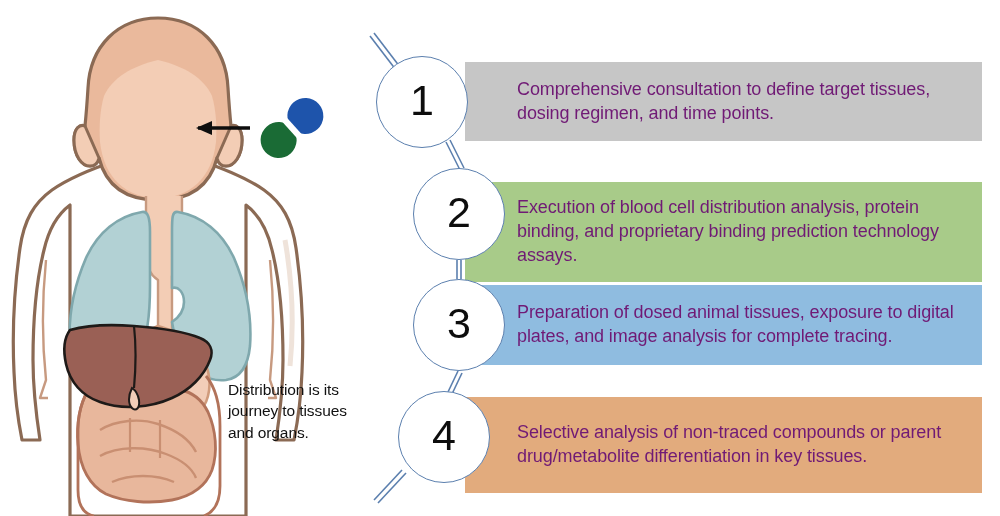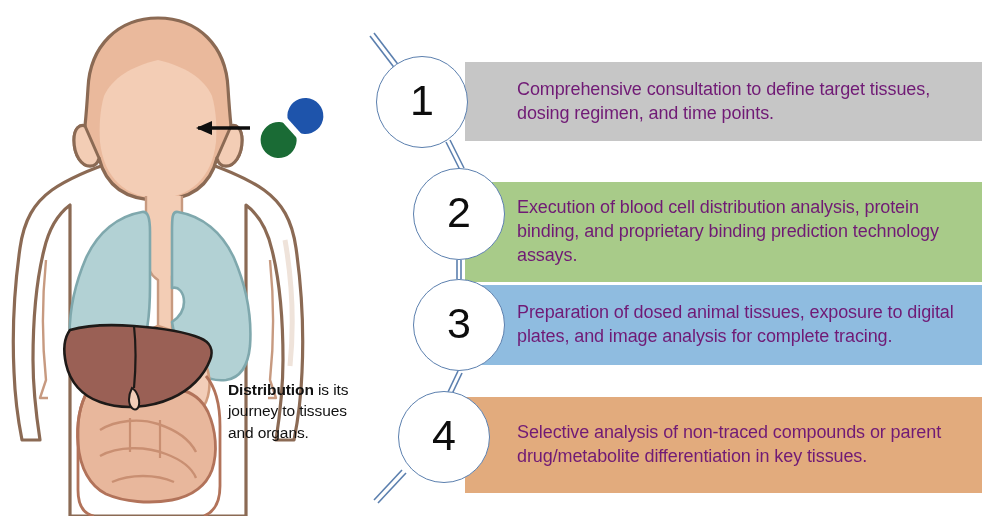--- a/index.html
+++ b/index.html
@@ -38,21 +38,21 @@
     position: absolute;
     left: 228px;
     top: 379px;
     width: 130px;
     font-size: 15.5px;
     line-height: 1.38;
     color: #111111;
     letter-spacing: -0.1px;
   }
   #caption .lead {
-    font-weight: bold;
+    font-weight: normal;
   }
 
   
   #flow {
     position: absolute;
     left: 348px;
     top: 0;
     width: 652px;
     height: 516px;
   }

